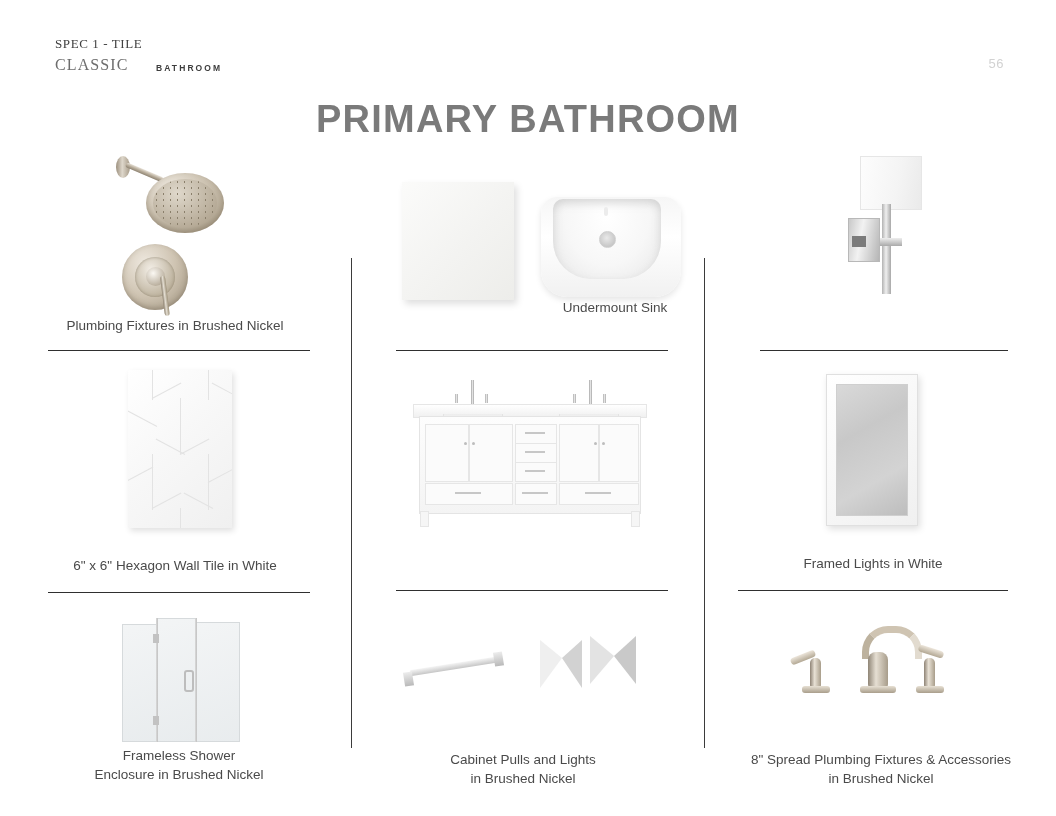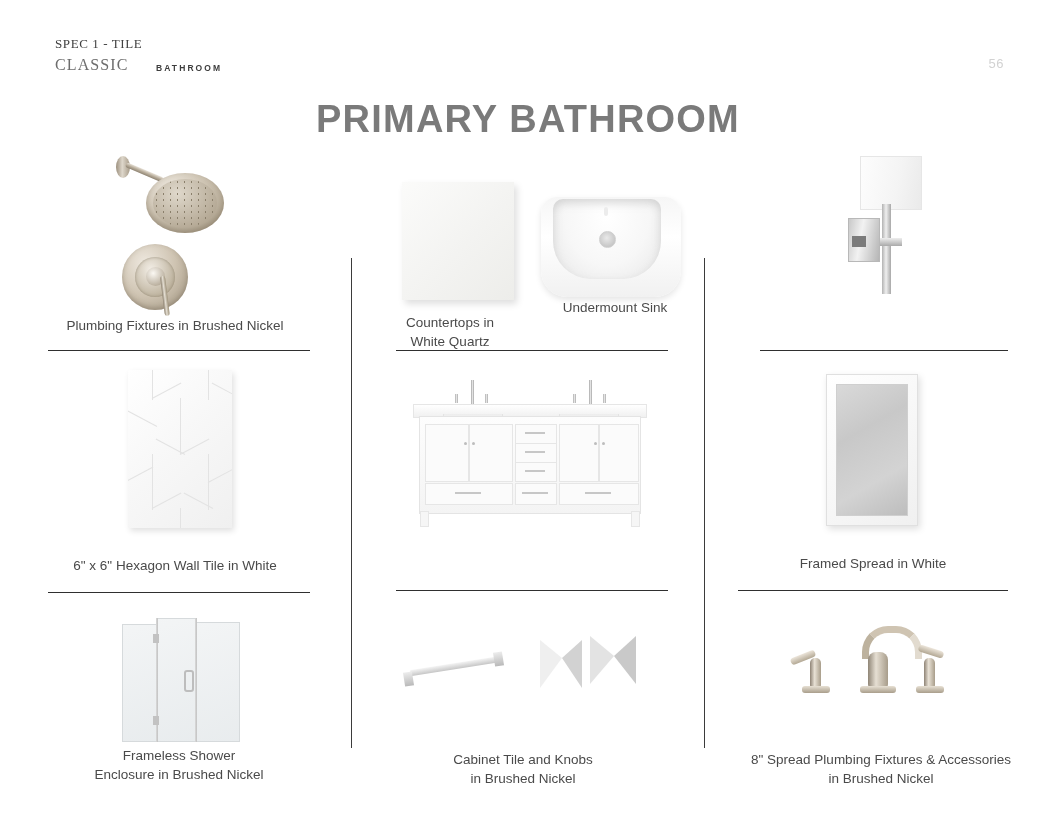--- a/index.html
+++ b/index.html
@@ -456,22 +456,20 @@
     </div>
   </div>
   <div class="caption" style="left:40px; top:316px; width:270px;">Plumbing Fixtures in Brushed Nickel</div>
   <div class="hrule" style="left:48px; top:350px; width:262px;"></div>
 
   <div class="cell" style="left:396px; top:178px; width:126px; height:126px;">
     <div class="art">
       <div class="quartz"></div>
     </div>
   </div>
-  <div class="caption" style="left:375px; top:313px; width:150px;">Countertops in
-White Quartz</div>
 
   <div class="cell" style="left:537px; top:185px; width:148px; height:120px;">
     <div class="art">
       <div class="sink-outer"></div>
       <div class="sink-bowl"></div>
       <div class="sink-overflow"></div>
       <div class="sink-drain"></div>
     </div>
   </div>
   <div class="caption" style="left:533px; top:298px; width:164px;">Undermount Sink</div>
@@ -559,21 +557,21 @@
   </div>
   <div class="hrule" style="left:396px; top:590px; width:272px;"></div>
 
   <div class="cell" style="left:808px; top:370px; width:128px; height:162px;">
     <div class="art">
       <div class="mir-frame">
         <div class="mir-glass"></div>
       </div>
     </div>
   </div>
-  <div class="caption" style="left:740px; top:554px; width:266px;">Framed Spread in White</div>
+  <div class="caption" style="left:740px; top:554px; width:266px;">Framed Lights in White</div>
   <div class="hrule" style="left:738px; top:590px; width:270px;"></div>
 
   <div class="cell" style="left:116px; top:612px; width:134px; height:140px;">
     <div class="art">
       <div class="enc-glass" style="left:6px; top:12px; width:34px; height:116px;"></div>
       <div class="enc-glass" style="left:41px; top:6px; width:38px; height:122px;"></div>
       <div class="enc-glass" style="left:80px; top:10px; width:42px; height:118px;"></div>
       <div class="enc-post" style="left:40px; top:6px; height:124px;"></div>
       <div class="enc-post" style="left:79px; top:6px; height:124px;"></div>
       <div class="enc-handle" style="left:68px; top:58px;"></div>
@@ -595,21 +593,21 @@
     <div class="art">
       <div class="knob-box"></div>
 
       <div style="position:absolute;left:12px;top:20px;width:0;height:0;border-left:22px solid #efefef;border-bottom:30px solid transparent;border-top:18px solid transparent;"></div>
       <div style="position:absolute;left:34px;top:20px;width:0;height:0;border-right:20px solid #d2d2d2;border-bottom:30px solid transparent;border-top:18px solid transparent;"></div>
 
       <div style="position:absolute;left:62px;top:16px;width:0;height:0;border-left:24px solid #e3e3e3;border-bottom:28px solid transparent;border-top:20px solid transparent;"></div>
       <div style="position:absolute;left:86px;top:16px;width:0;height:0;border-right:22px solid #c9c9c9;border-bottom:28px solid transparent;border-top:20px solid transparent;"></div>
     </div>
   </div>
-  <div class="caption" style="left:394px; top:750px; width:258px;">Cabinet Tile and Knobs
+  <div class="caption" style="left:394px; top:750px; width:258px;">Cabinet Pulls and Lights
 in Brushed Nickel</div>
 
   <div class="cell" style="left:778px; top:618px; width:206px; height:100px;">
     <div class="art">
 
       <div class="wf-lever" style="left:12px; top:36px; transform:rotate(-22deg);"></div>
       <div class="wf-handle" style="left:32px; top:40px;"></div>
       <div class="wf-base" style="left:24px; top:68px; width:28px;"></div>
 
       <div class="wf-spout-arc" style="left:84px; top:8px;"></div>

